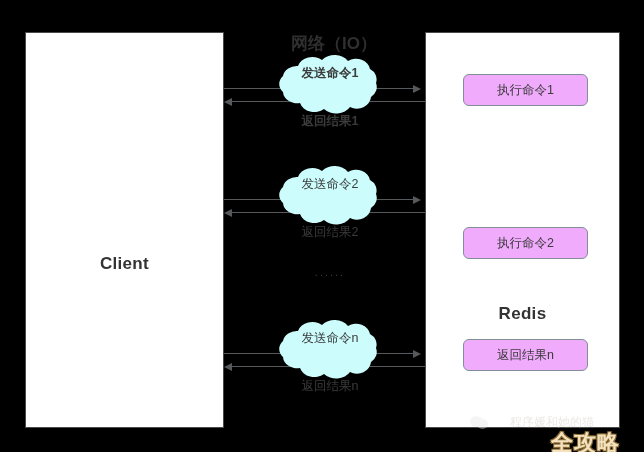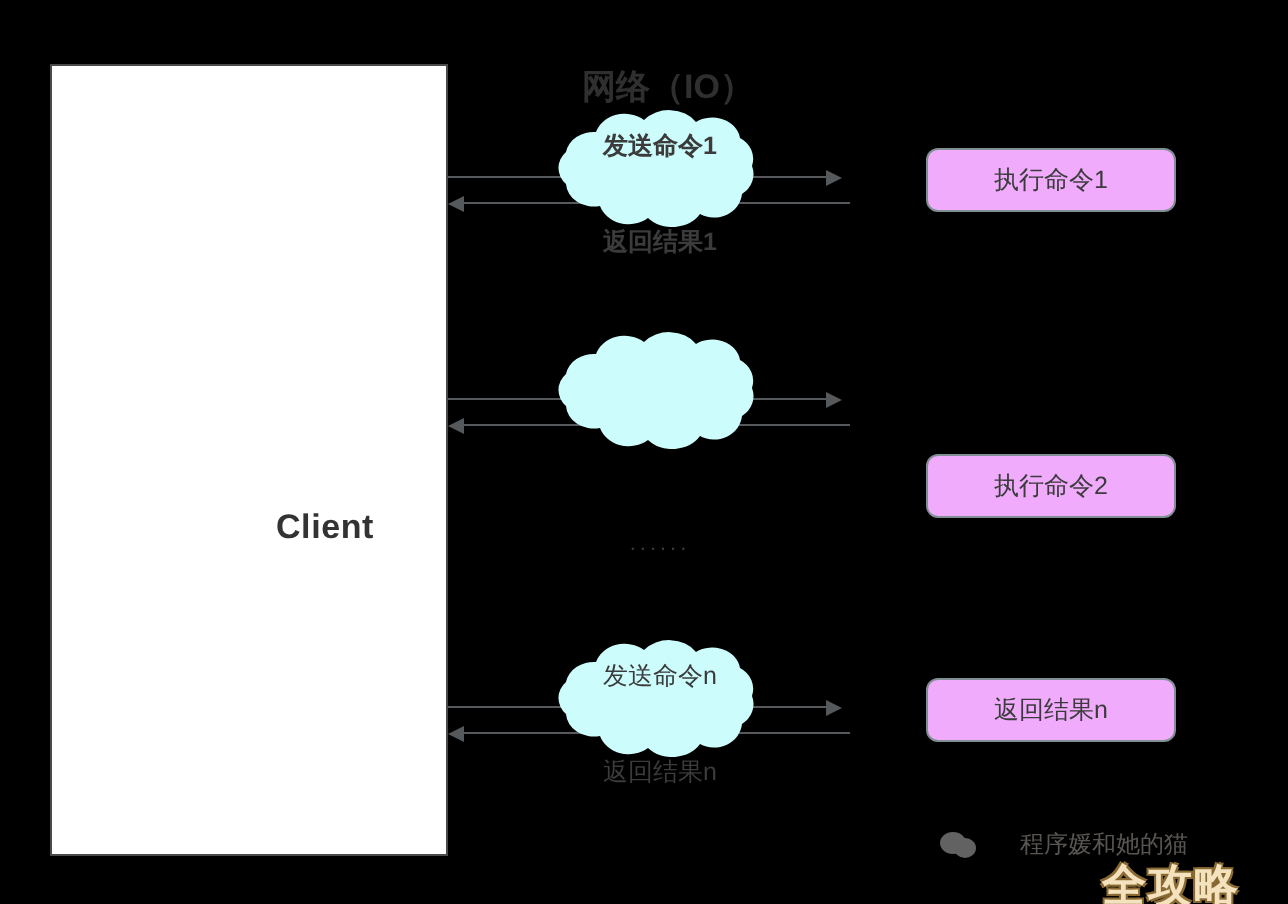--- a/index.html
+++ b/index.html
@@ -34,21 +34,20 @@
 
   .panel-title {
     position: absolute;
     left: 0;
     width: 100%;
     text-align: center;
     color: #333333;
     font-size: 17px;
     font-weight: bold;
     letter-spacing: 0.3px;
-    margin-left: 38px;
   }
   #client-title { top: 221px; }
   #redis-title  { top: 271px; }
 
   
   .cmd-box {
     position: absolute;
     width: 125px;
     height: 32px;
     background: #f0abfc;
@@ -171,20 +170,23 @@
 </style>
 </head>
 <body>
 
 <div id="canvas">
 
   <div id="client-panel" class="panel">
     <div id="client-title" class="panel-title">Client</div>
   </div>
 
+  <div id="redis-panel" class="panel">
+    <div id="redis-title" class="panel-title">Redis</div>
+  </div>
 
   <div id="network-label">网络（IO）</div>
 
   <div class="arrow-line" style="left:224px; top:88px; width:192px;"></div>
   <div class="arrow-head right" style="left:413px; top:85px;"></div>
   <div class="arrow-line" style="left:232px; top:101px; width:193px;"></div>
   <div class="arrow-head left" style="left:224px; top:98px;"></div>
 
   <div class="arrow-line" style="left:224px; top:199px; width:192px;"></div>
   <div class="arrow-head right" style="left:413px; top:196px;"></div>
@@ -223,20 +225,22 @@
         a14,12 0 0 1 22,8
         a13,12 0 0 1 6,14
         a13,12 0 0 1 -5,14
         a14,13 0 0 1 -21,10
         a16,13 0 0 1 -26,2
         a15,13 0 0 1 -24,-6
         a14,12 0 0 1 -17,-11
         a12,11 0 0 1 0,-16
         a14,12 0 0 1 15,-10 z"></path>
     </svg>
+    <div class="cloud-label top">发送命令2</div>
+    <div class="cloud-label bottom">返回结果2</div>
   </div>
 
   <div id="ellipsis">......</div>
 
   <div id="cloud-n" class="cloud">
     <svg viewBox="0 0 132 70" xmlns="http://www.w3.org/2000/svg">
       <path fill="#ccfcfc" d="
         M34,12 a15,13 0 0 1 24,-6
         a16,13 0 0 1 26,1
         a14,12 0 0 1 22,8

